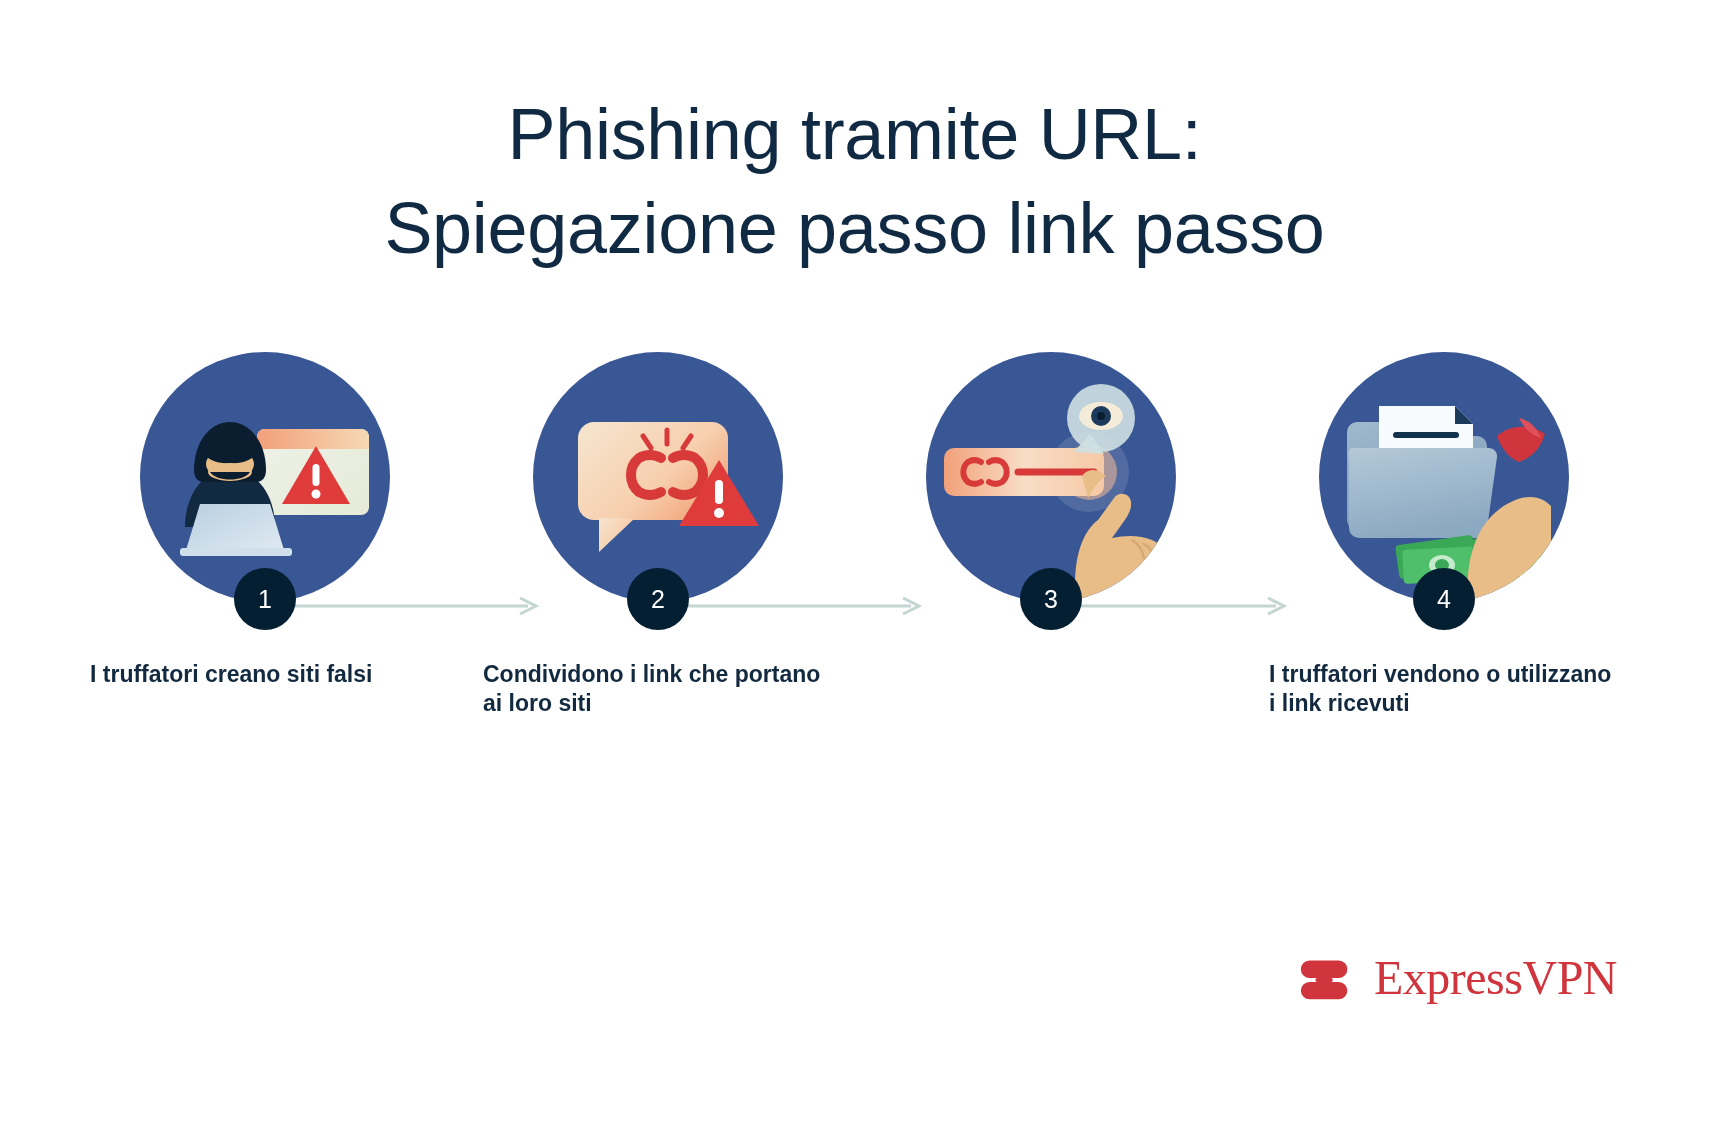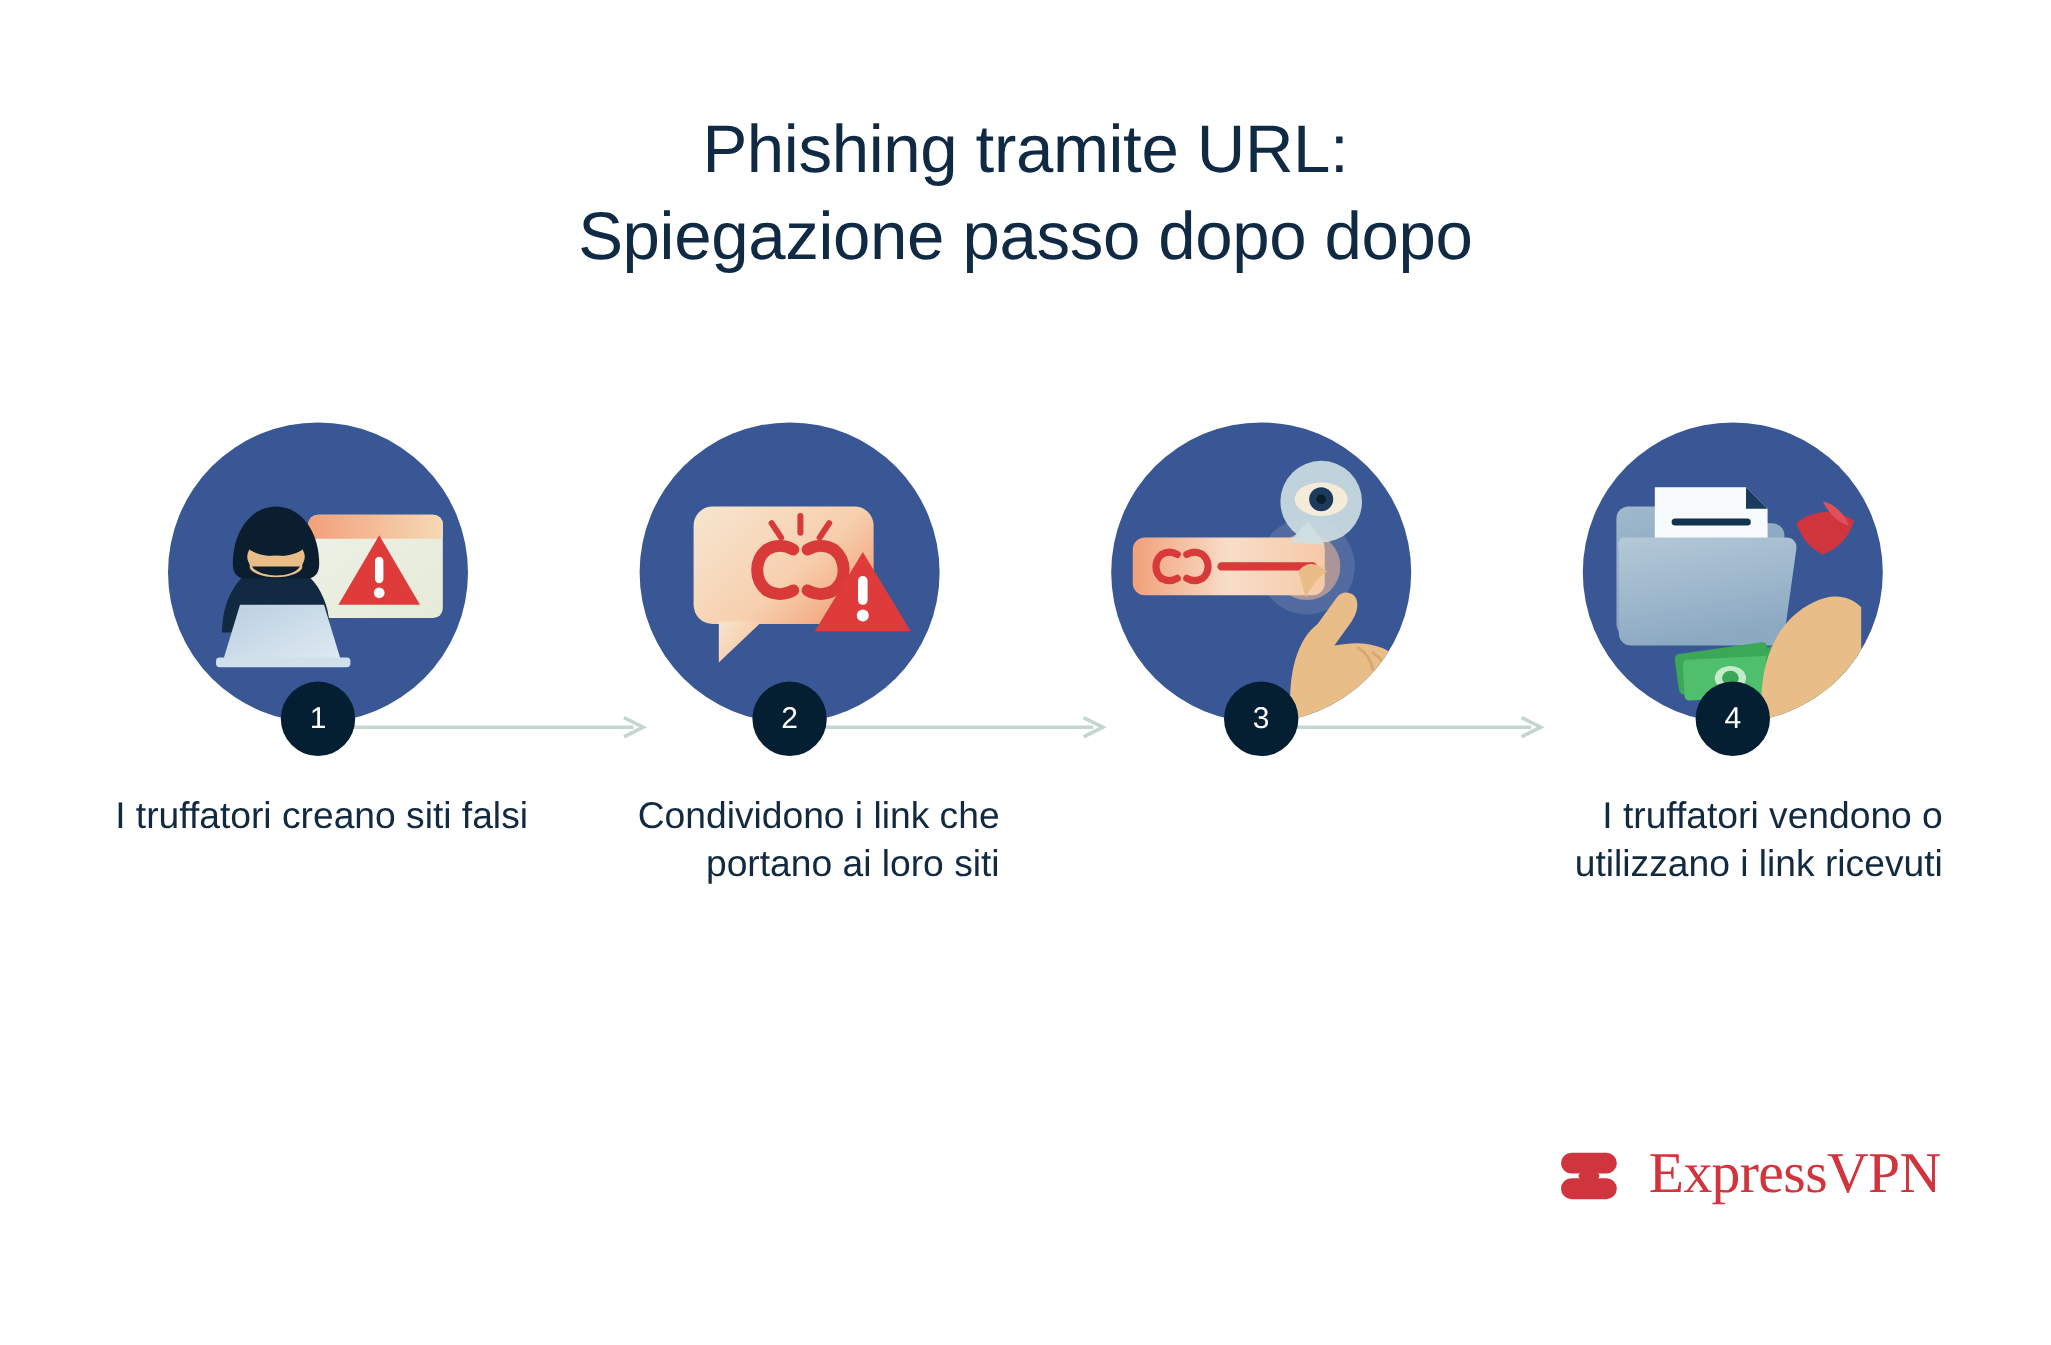--- a/index.html
+++ b/index.html
@@ -11,21 +11,21 @@
     overflow:hidden;
     -webkit-font-smoothing:antialiased;
   }
 
   
   .title{
     position:absolute;
     left:0; right:0; top:88px;
     text-align:center;
     color:#102a43;
-    font-size:56px;
+    font-size:72px;
     line-height:1.30;
     font-weight:400;
     letter-spacing:-0.3px;
   }
   .title .tline{display:block;}
 
   
   .steps{
     position:absolute;
     left:80px; top:352px;
@@ -58,26 +58,26 @@
     background:#041e32;
     color:#ffffff;
     font-size:25px;
     display:flex;align-items:center;justify-content:center;
     z-index:6;
     font-weight:400;
   }
 
   .caption{
     margin-top:58px;
-    text-align:right;
+    text-align:left;
     color:#12293f;
-    font-size:31px;
+    font-size:23px;
     line-height:1.28;
     width:350px;
-    font-weight:400;
+    font-weight:700;
   }
 
   
   .arrow{
     position:absolute;
     top:595px;
     height:22px;
     z-index:1;
   }
   .arrow svg{display:block;}
@@ -98,21 +98,21 @@
   }
 
   
   .circle svg.art{position:absolute;left:0;top:0;width:250px;height:250px;}
 </style>
 </head>
 <body>
 
 <div class="title">
   <span class="tline">Phishing tramite URL:</span>
-  <span class="tline">Spiegazione passo dopo dopo</span>
+  <span class="tline">Spiegazione passo link passo</span>
 </div>
 
 <div class="arrow" style="left:292px;width:248px;">
   <svg width="248" height="22" viewBox="0 0 248 22" fill="none">
     <path d="M0 11 H236" stroke="#c4d6d2" stroke-width="3"></path>
     <path d="M228 3 L244 11 L228 19" stroke="#c4d6d2" stroke-width="3" fill="none"></path>
   </svg>
 </div>
 <div class="arrow" style="left:675px;width:248px;">
   <svg width="248" height="22" viewBox="0 0 248 22" fill="none">

